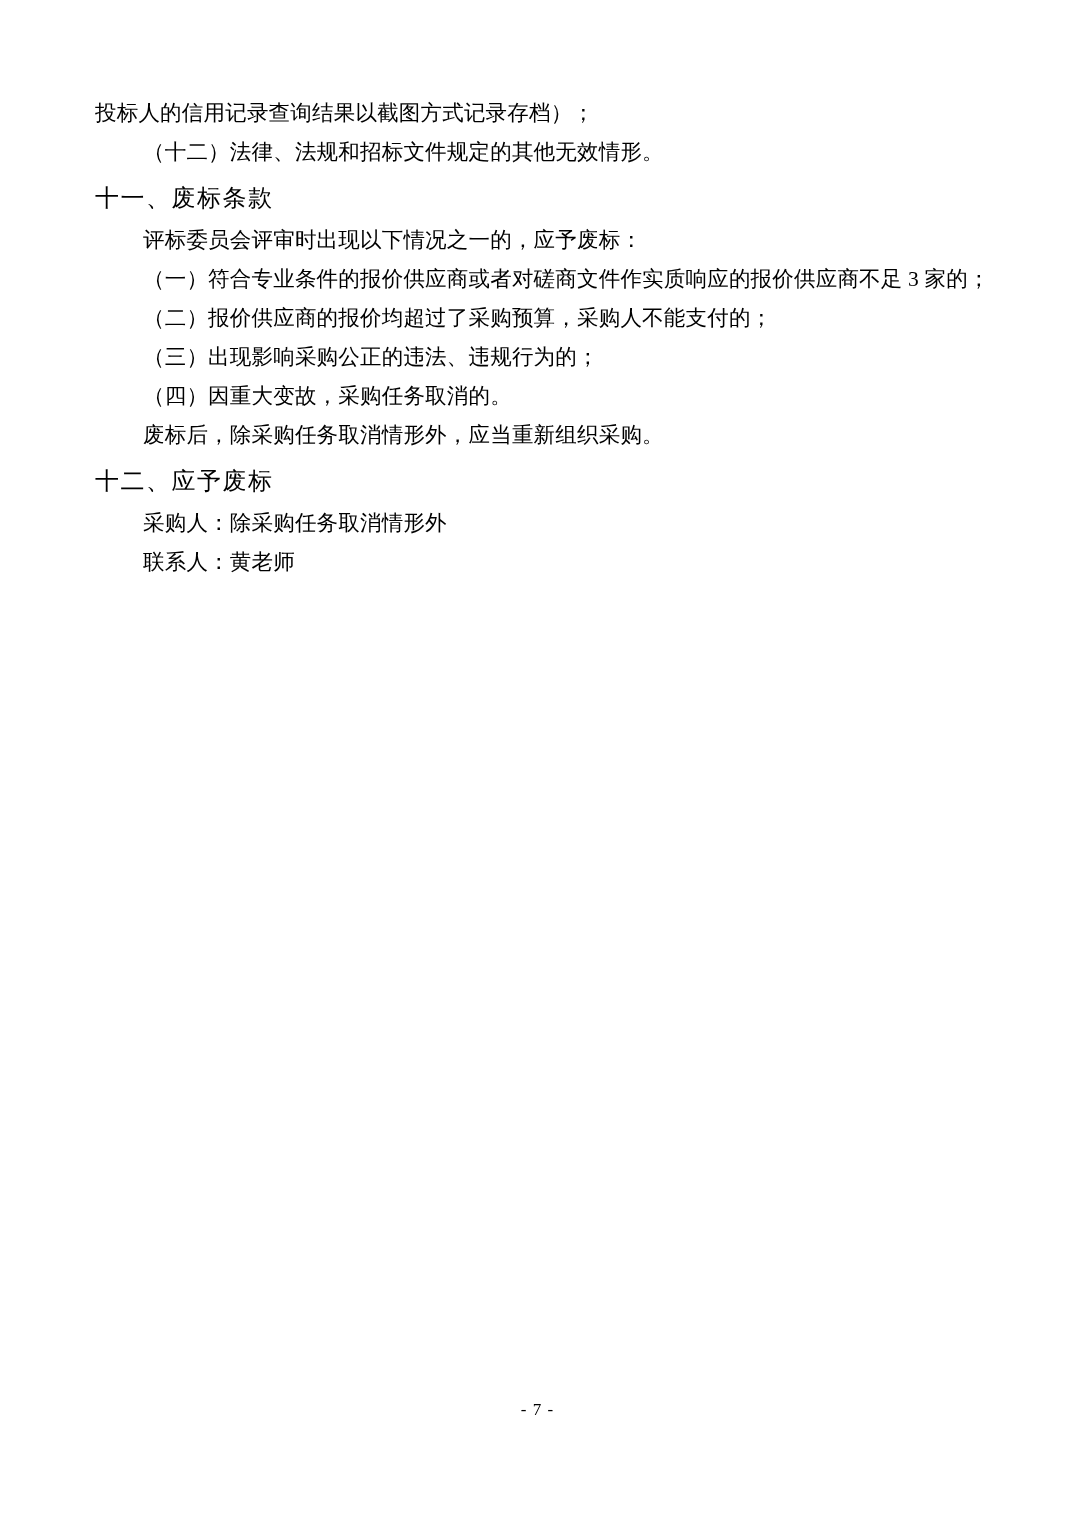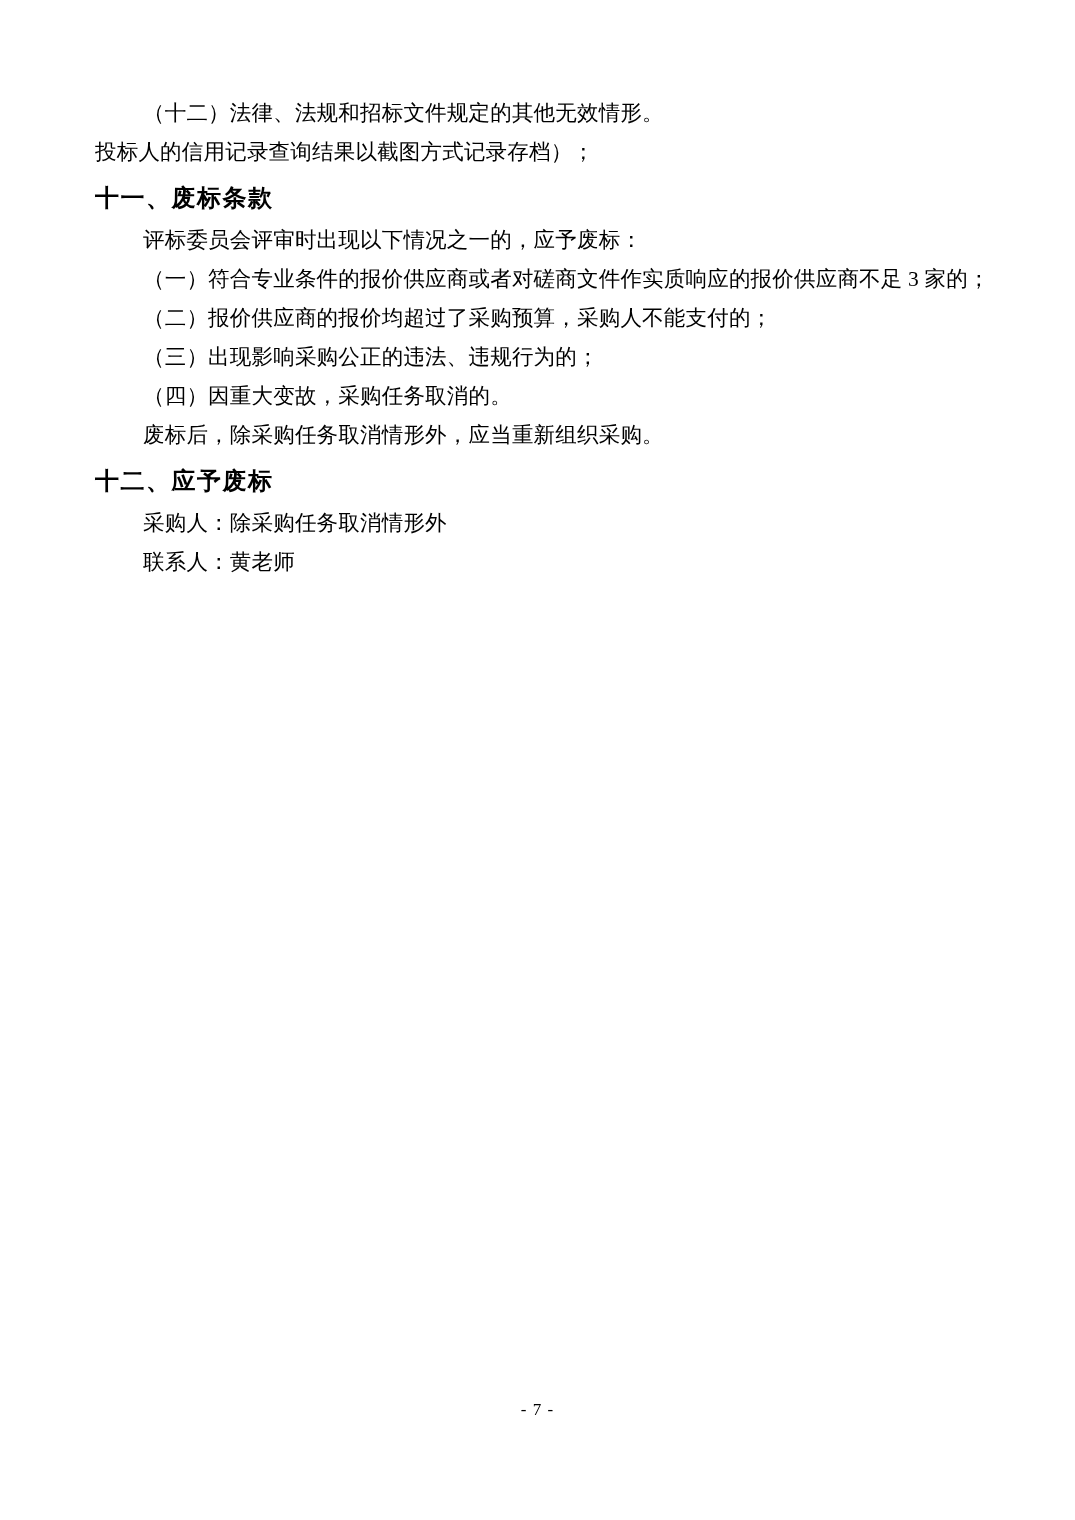--- a/index.html
+++ b/index.html
@@ -28,21 +28,21 @@
     line-height: 36px;
     margin: 0 0 3px 0;
     letter-spacing: 0.2px;
     white-space: nowrap;
   }
   .indent-small {
     padding-left: 48px;
   }
   .heading {
     font-size: 24px;
-    font-weight: bold;
+    font-weight: normal;
     line-height: 44px;
     margin: 6px 0 2px 0;
     letter-spacing: 1.5px;
     font-family: "Liberation Serif", "DejaVu Serif", serif;
   }
   .footer {
     position: absolute;
     left: 0;
     right: 0;
     top: 1400px;
@@ -53,23 +53,23 @@
     letter-spacing: 1px;
   }
 </style>
 </head>
 <body>
 
 <div class="page">
 
   <div class="content">
 
+    <p class="para">投标人的信用记录查询结果以截图方式记录存档）；</p>
+
     <p class="para indent-small">（十二）法律、法规和招标文件规定的其他无效情形。</p>
-
-    <p class="para">投标人的信用记录查询结果以截图方式记录存档）；</p>
 
     <h2 class="heading">十一、废标条款</h2>
 
     <p class="para indent-small">评标委员会评审时出现以下情况之一的，应予废标：</p>
 
     <p class="para indent-small">（一）符合专业条件的报价供应商或者对磋商文件作实质响应的报价供应商不足 3 家的；</p>
 
     <p class="para indent-small">（二）报价供应商的报价均超过了采购预算，采购人不能支付的；</p>
 
     <p class="para indent-small">（三）出现影响采购公正的违法、违规行为的；</p>

